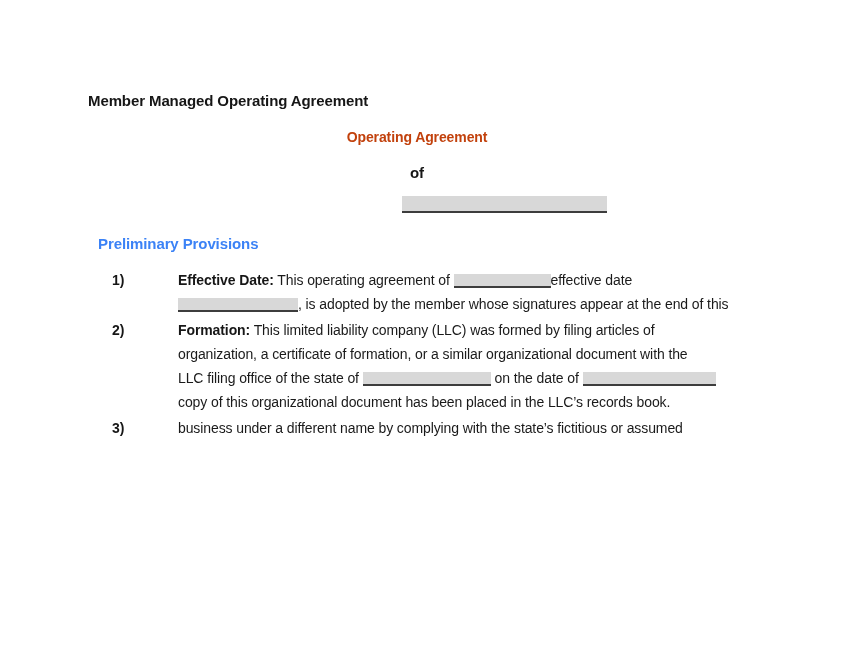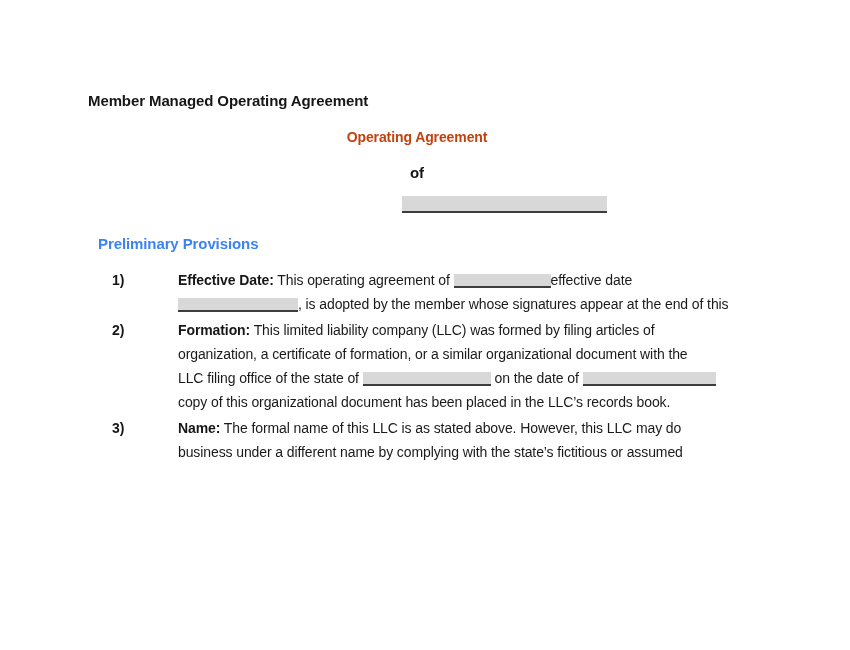--- a/index.html
+++ b/index.html
@@ -86,19 +86,18 @@
         <div class="line"><span class="lbl">Formation:</span><span> This limited liability company (LLC) was formed by filing articles of</span></div>
         <div class="line"><span>organization, a certificate of formation, or a similar organizational document with the</span></div>
         <div class="line"><span>LLC filing office of the state of </span><span class="blank" style="width:128px"></span><span> on </span><span class="it">the date of </span><span class="blank" style="width:133px"></span></div>
         <div class="line"><span>copy of this organizational document has been placed in the LLC’s records book.</span></div>
       </div>
     </div>
 
     <div class="item">
       <div class="num">3)</div>
       <div class="item-body">
-        <div class="line"><span class="lbl">Name:</span><span> The formal name of this LLC is as stated above. However, this LLC may do</span></div>
         <div class="line"><span>business under a different name by complying with the state’s fictitious or assumed</span></div>
       </div>
     </div>
 
   </div>
 </div>
 
 </body></html>

